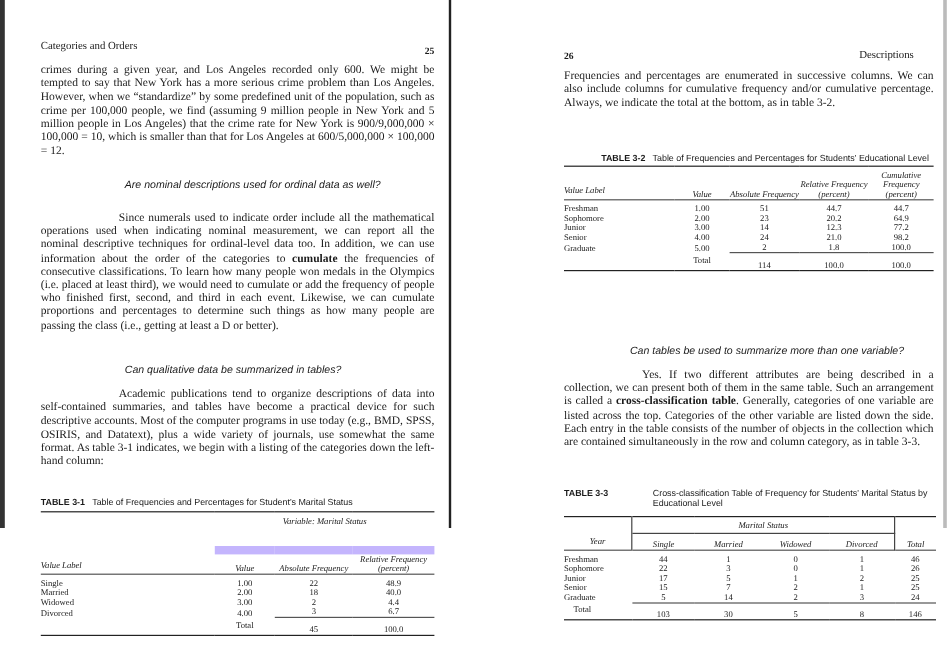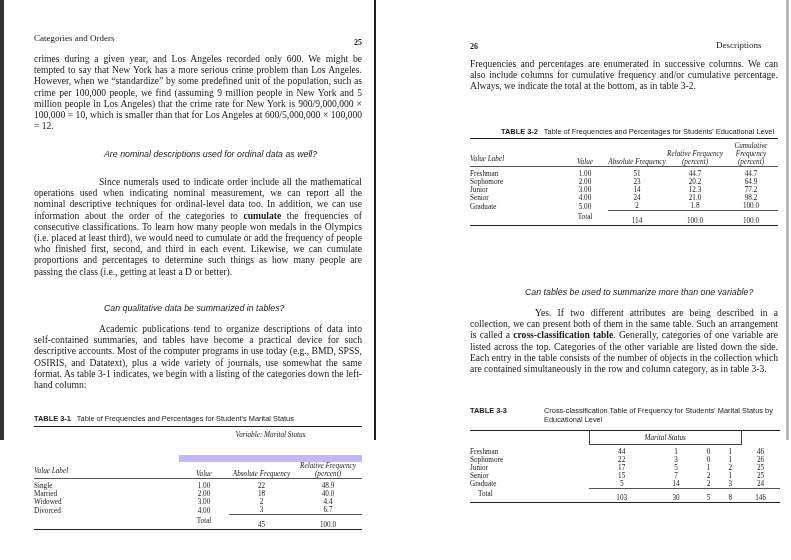--- a/index.html
+++ b/index.html
@@ -180,20 +180,28 @@
       <div style="margin-left:74px;">Cross-classification Table of Frequency for Students' Marital Status by Educational Level</div>
   </div>
 
   <table class="abs" style="left:92px;top:430px;width:310px;">
     <tbody>
         <tr class="rule-top">
       <td style="border-right:1px solid #444;"></td>
       <th colspan="4" class="c" style="padding:3px 0 2px;border-bottom:1px solid #444;border-right:1px solid #444;">Marital Status</th>
       <td></td>
     </tr>
+    <tr class="rule-thin">
+      <th class="c" style="width:56px;border-right:1px solid #444;padding:2px 0 3px;">Year</th>
+      <th class="c" style="width:52px;">Single</th>
+      <th class="c" style="width:56px;">Married</th>
+      <th class="c" style="width:56px;">Widowed</th>
+      <th class="c" style="width:54px;border-right:1px solid #444;">Divorced</th>
+      <th class="c">Total</th>
+    </tr>
     <tr>
           <td style="padding-top:3px;">Freshman</td>
           <td class="c">44</td>
           <td class="c">1</td>
           <td class="c">0</td>
           <td class="c">1</td>
           <td class="c">46</td>
         </tr>
     <tr>
           <td>Sophomore</td>

